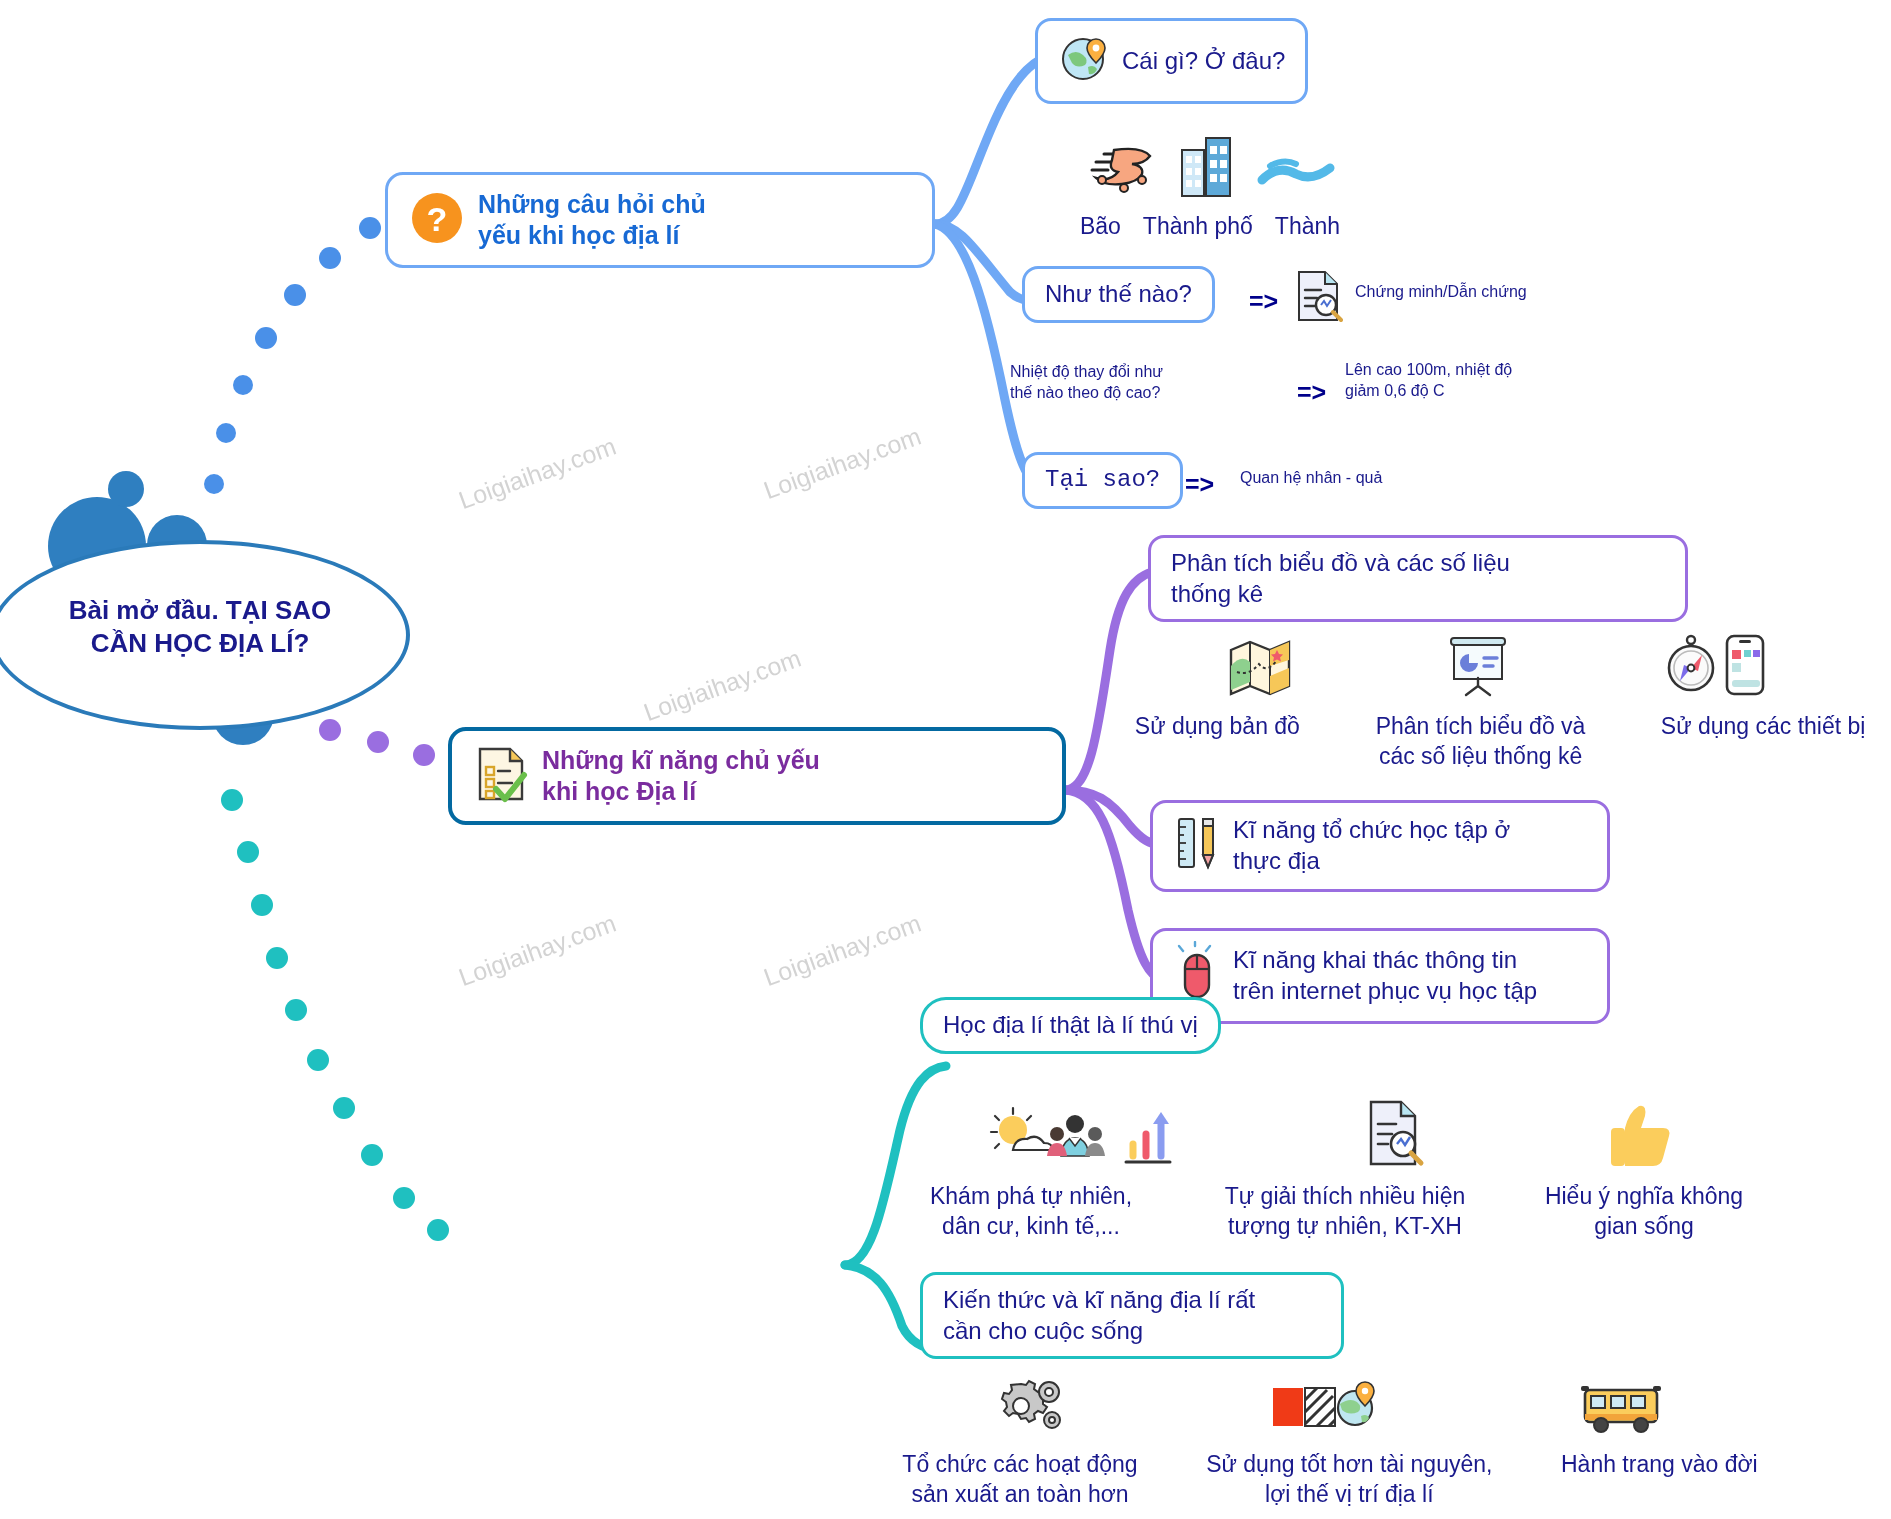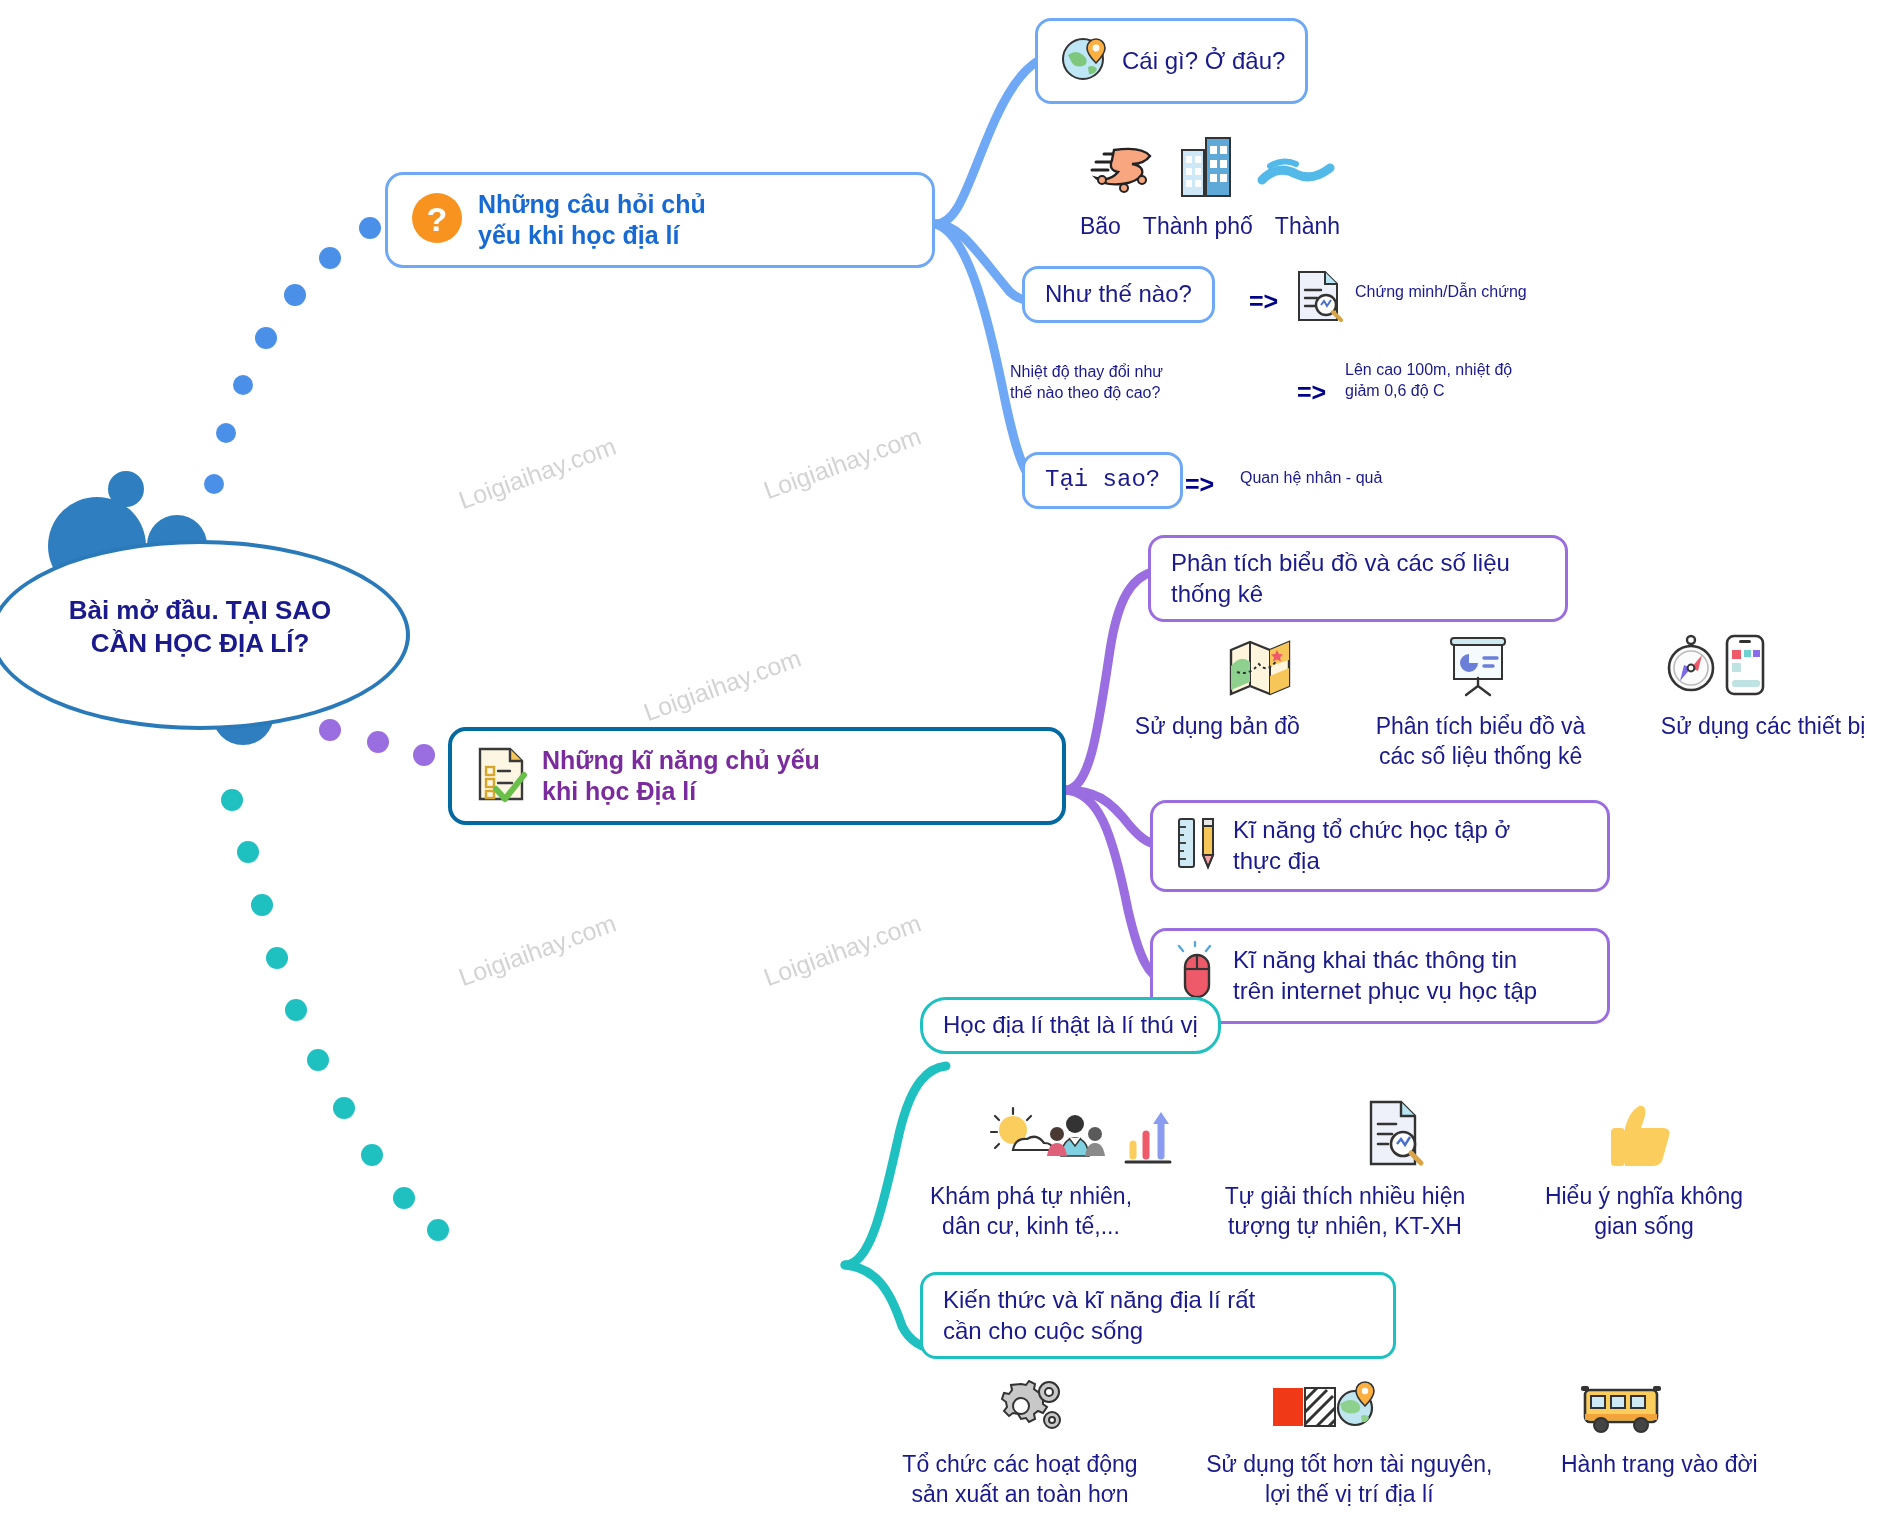--- a/index.html
+++ b/index.html
@@ -237,21 +237,21 @@
           </g>
         <path d="M22 44 l9 10 l19 -24" stroke="#6abf4b" stroke-width="6" fill="none" stroke-linecap="round" stroke-linejoin="round"></path>
       </svg>
     </span>
     <span class="btxt">
       <span>Những kĩ năng chủ yếu</span><br>
       <span>khi học Địa lí</span>
     </span>
   </div>
 
-  <div class="leaf l-purple" style="left:1148px;top:535px;width:420px;">
+  <div class="leaf l-purple" style="left:1148px;top:535px;width:540px;">
     <span>
       <span>Phân tích biểu đồ và các số liệu</span><br>
       <span>thống kê</span>
     </span>
   </div>
 
   <div class="icongrp" style="left:1120px;top:630px;width:760px;">
     <div class="row" style="gap:150px;">
       <span class="icon">
         <svg width="66" height="62" viewBox="0 0 66 62">
@@ -414,21 +414,21 @@
         <span>Tự giải thích nhiều hiện</span><br>
         <span>tượng tự nhiên, KT-XH</span>
       </span>
       <span style="width:240px;">
         <span>Hiểu ý nghĩa không</span><br>
         <span>gian sống</span>
       </span>
     </div>
   </div>
 
-  <div class="leaf l-teal" style="left:920px;top:1272px;width:476px;">
+  <div class="leaf l-teal" style="left:920px;top:1272px;width:424px;">
     <span>
       <span>Kiến thức và kĩ năng địa lí rất</span><br>
       <span>cần cho cuộc sống</span>
     </span>
   </div>
 
   <div class="icongrp" style="left:880px;top:1378px;width:900px;">
     <div class="row" style="gap:200px;">
       <span class="icon">
         <svg width="74" height="58" viewBox="0 0 74 58">

